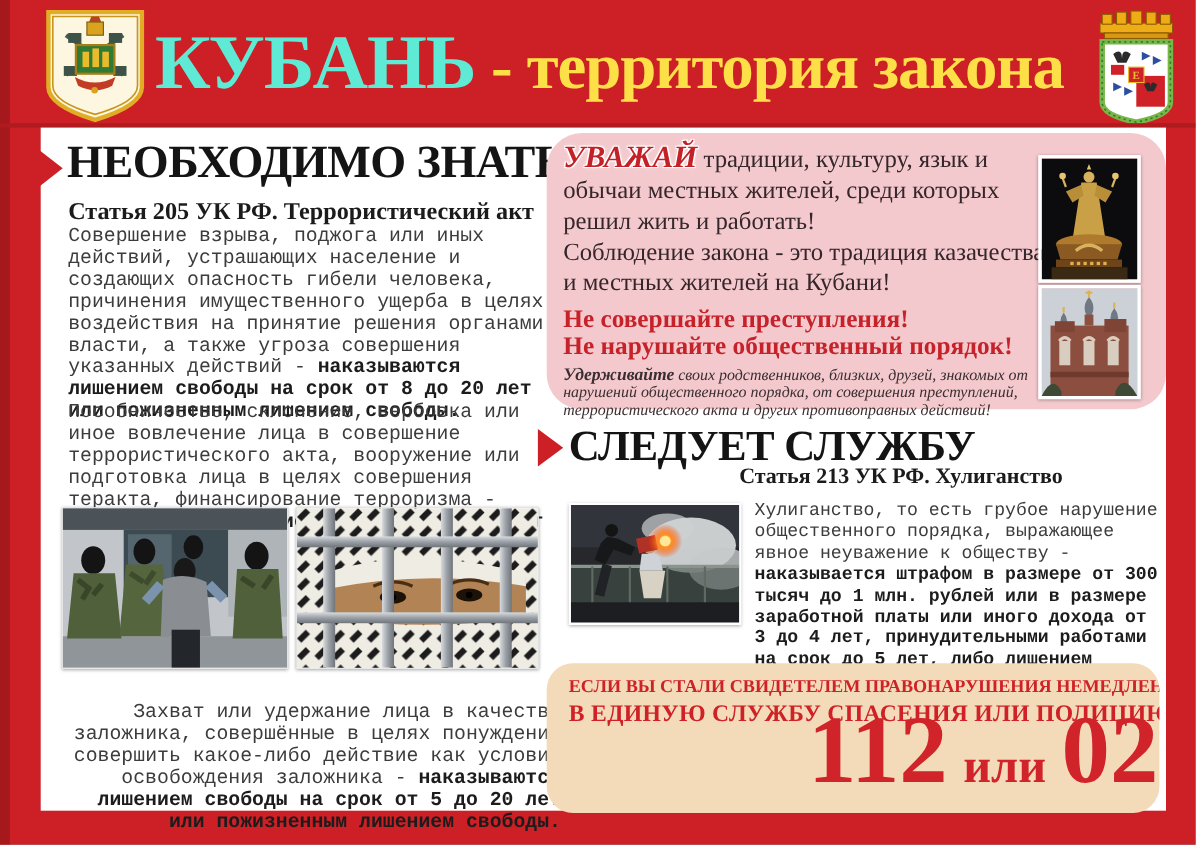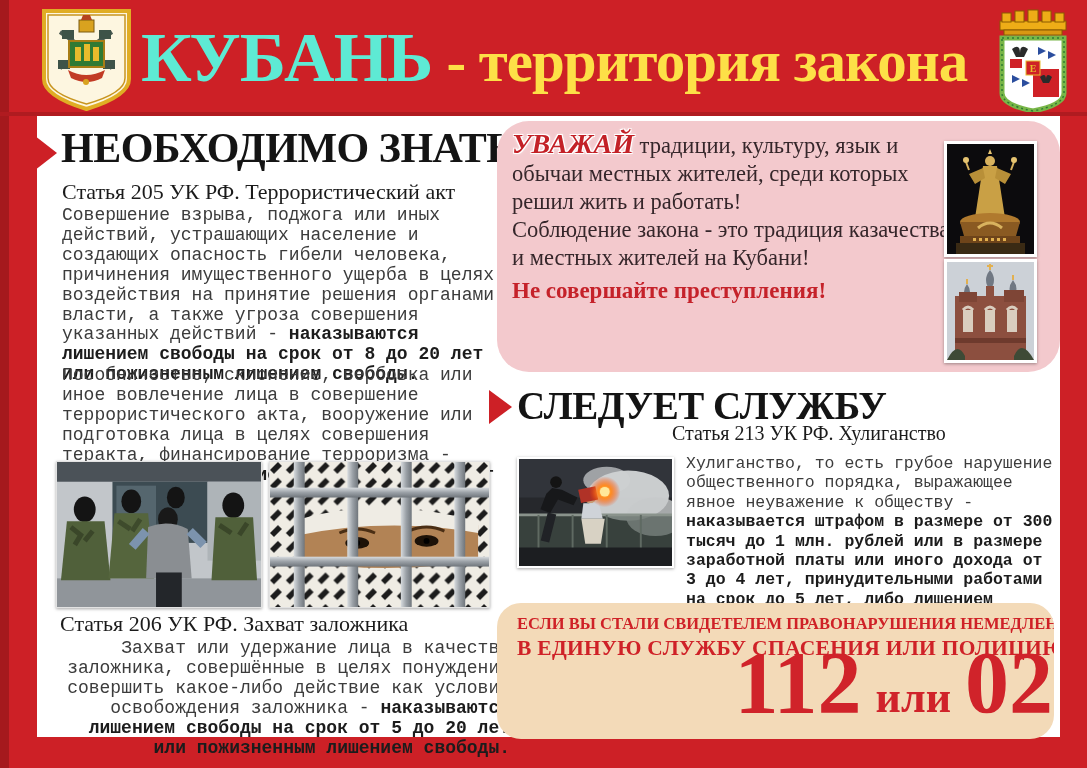--- a/index.html
+++ b/index.html
@@ -18,21 +18,21 @@
   .panel{position:absolute; left:37px; top:116px; width:1023px; height:621px; background:#ffffff;}
 
   .arrow{position:absolute; width:0; height:0;}
   .arrow1{left:30px; top:132px; border-top:21px solid transparent; border-bottom:21px solid transparent; border-left:27px solid #cd2026;}
   .arrow2{left:489px; top:390px; border-top:17px solid transparent; border-bottom:17px solid transparent; border-left:23px solid #cd2026;}
 
   .h-big{position:absolute; font-weight:bold; color:#141414; white-space:nowrap; letter-spacing:-0.5px;}
   .h1{left:61px; top:124px; font-size:42px;}
   .h2{left:517px; top:383px; font-size:39px;}
 
-  .art-title{position:absolute; font-size:22px; font-weight:normal; color:#1b1b1b; white-space:nowrap;text-align:center;}
+  .art-title{position:absolute; font-size:22px; font-weight:bold; color:#1b1b1b; white-space:nowrap;text-align:center;}
   .a205-title{left:62px; top:179px;}
   .a206-title{left:60px; top:611px;}
   .a213-title{left:672px; top:422px; font-size:20px;}
 
   .p{position:absolute; font-size:18px; line-height:19.9px; color:#3c3c3c;font-family:Liberation Mono, monospace;}
   .p b{color:#1c1c1c;}
   .a205-p1{left:62px; top:206px; width:440px;}
   .a205-p2{left:62px; top:366px; width:452px;}
   .a206-p{left:60px; top:639px; width:450px;text-align:right;}
   .a213-p{left:686px; top:454px; width:372px; font-size:16.5px; line-height:19.4px;}
@@ -194,28 +194,29 @@
       <path d="M30,100 q90,16 191,-2 l0,49 -191,0 Z" fill="url(#kef)"></path>
       <rect x="24" width="11" height="147" fill="url(#bar)"></rect>
       <rect x="78" width="11" height="147" fill="url(#bar)"></rect>
       <rect x="132" width="11" height="147" fill="url(#bar)"></rect>
       <rect x="186" width="11" height="147" fill="url(#bar)"></rect>
       <rect y="26" width="221" height="10" fill="url(#barh)"></rect>
       <rect y="96" width="221" height="10" fill="url(#barh)"></rect>
     </svg>
   </div>
 
-  <div class="art-title a206-title">Статья 206 УК РФ. Захват заложника</div>
   <div class="p a206-p"><span>Захват или удержание лица в качестве заложника, совершённые в целях понуждения совершить какое-либо действие как условие освобождения заложника - </span><b>наказываются лишением свободы на срок от 5 до 20 лет или пожизненным лишением свободы.</b></div>
 
   <div class="respect-box"></div>
   <div class="respect-text">
     <div class="rb"><span class="uvazhay">УВАЖАЙ</span><span> традиции, культуру, язык и обычаи местных жителей, среди которых решил жить и работать!</span></div>
     <div class="rb">Соблюдение закона - это традиция казачества и местных жителей на Кубани!</div>
     <div class="rb-warn">Не совершайте преступления!</div>
+    <div class="rb-warn" style="margin-top:0;">Не нарушайте общественный порядок!</div>
+    <div class="rb-small"><b>Удерживайте</b><span> своих родственников, близких, друзей, знакомых от нарушений общественного порядка, от совершения преступлений, террористического акта и других противоправных действий!</span></div>
   </div>
 
   <div class="photo photo-statue">
     <svg viewBox="0 0 87 110" preserveAspectRatio="none">
       <rect width="87" height="110" fill="#0c0b0d"></rect>
       <circle cx="43" cy="17" r="5" fill="#d8b25e"></circle>
       <path d="M41,10 l2,-5 2,5 Z" fill="#e6c471"></path>
       <path d="M36,22 h14 l8,52 h-30 Z" fill="#c9a045"></path>
       <path d="M36,24 l-14,6 6,10 10,-6 M50,24 l14,6 -6,10 -10,-6" fill="#b88f38"></path>
       <path d="M22,26 l-3,-8 M64,26 l3,-8" stroke="#d8b25e" stroke-width="2"></path>

